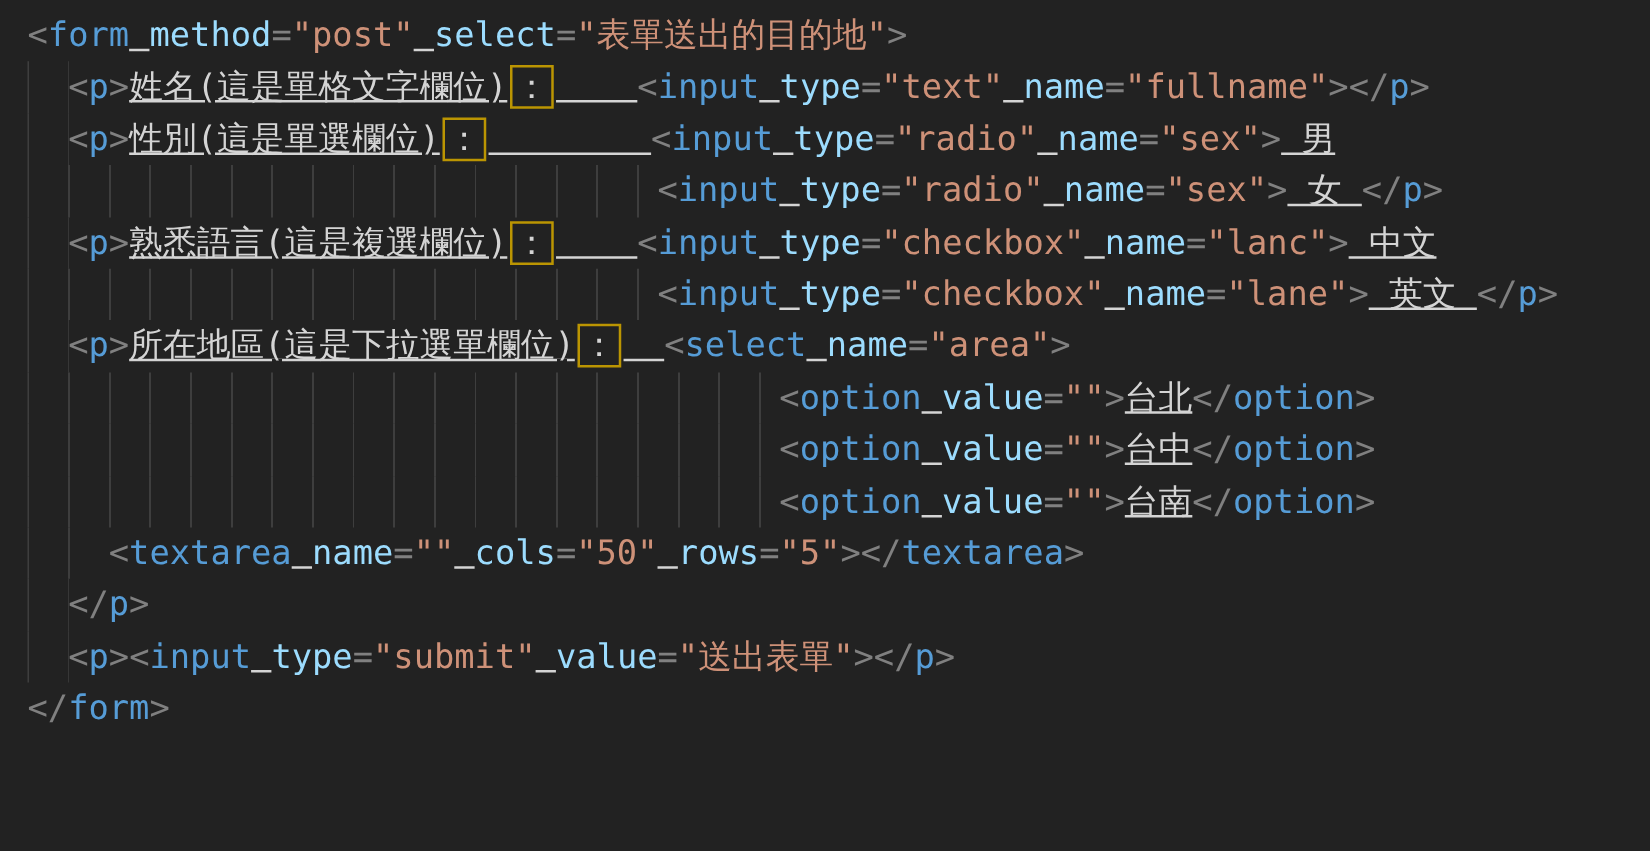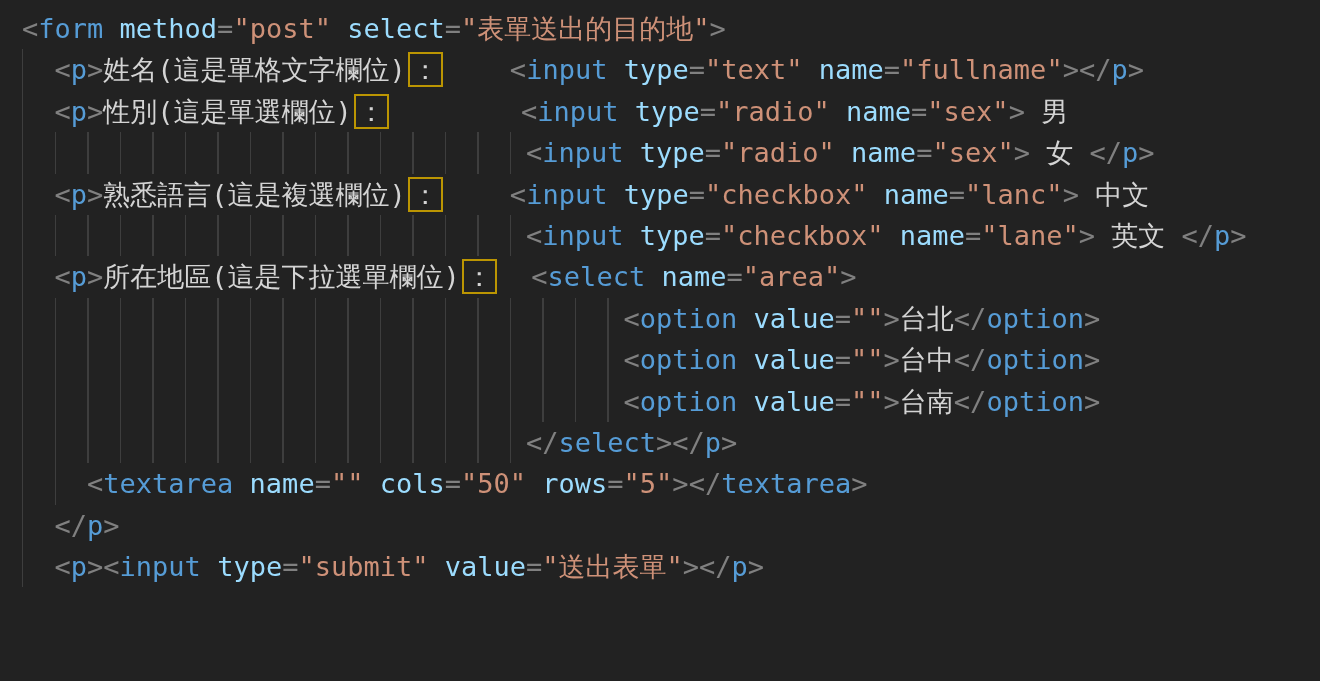--- a/index.html
+++ b/index.html
@@ -30,21 +30,21 @@
     cursor: text;
   }
   .line {
     white-space: pre;
     height: 41.4px;
   }
   .tok-pn { color: var(--punctuation); }
   .tok-tg { color: var(--tag); }
   .tok-at { color: var(--attribute); }
   .tok-st { color: var(--string); }
-  .tok-tx { color: var(--text); }
+  .tok-tx { color: var(--text); text-decoration: underline; }
   .tok-in {
     display: inline-block;
     height: 41.4px;
     background-image: repeating-linear-gradient(
       90deg,
       var(--indent_guide) 0px,
       var(--indent_guide) 1.5px,
       transparent 1.5px,
       transparent 2ch
     );
@@ -63,17 +63,17 @@
     <div class="line"><span class="tok-pn">&lt;</span><span class="tok-tg">form</span><span class="tok-tx"> </span><span class="tok-at">method</span><span class="tok-pn">=</span><span class="tok-st">"post"</span><span class="tok-tx"> </span><span class="tok-at">select</span><span class="tok-pn">=</span><span class="tok-st">"表單送出的目的地"</span><span class="tok-pn">&gt;</span></div>
     <div class="line"><span class="tok-in">  </span><span class="tok-pn">&lt;</span><span class="tok-tg">p</span><span class="tok-pn">&gt;</span><span class="tok-tx">姓名(這是單格文字欄位)</span><span class="tok-cl">：</span><span class="tok-tx">    </span><span class="tok-pn">&lt;</span><span class="tok-tg">input</span><span class="tok-tx"> </span><span class="tok-at">type</span><span class="tok-pn">=</span><span class="tok-st">"text"</span><span class="tok-tx"> </span><span class="tok-at">name</span><span class="tok-pn">=</span><span class="tok-st">"fullname"</span><span class="tok-pn">&gt;</span><span class="tok-pn">&lt;/</span><span class="tok-tg">p</span><span class="tok-pn">&gt;</span></div>
     <div class="line"><span class="tok-in">  </span><span class="tok-pn">&lt;</span><span class="tok-tg">p</span><span class="tok-pn">&gt;</span><span class="tok-tx">性別(這是單選欄位)</span><span class="tok-cl">：</span><span class="tok-tx">        </span><span class="tok-pn">&lt;</span><span class="tok-tg">input</span><span class="tok-tx"> </span><span class="tok-at">type</span><span class="tok-pn">=</span><span class="tok-st">"radio"</span><span class="tok-tx"> </span><span class="tok-at">name</span><span class="tok-pn">=</span><span class="tok-st">"sex"</span><span class="tok-pn">&gt;</span><span class="tok-tx"> 男</span></div>
     <div class="line"><span class="tok-in">                               </span><span class="tok-pn">&lt;</span><span class="tok-tg">input</span><span class="tok-tx"> </span><span class="tok-at">type</span><span class="tok-pn">=</span><span class="tok-st">"radio"</span><span class="tok-tx"> </span><span class="tok-at">name</span><span class="tok-pn">=</span><span class="tok-st">"sex"</span><span class="tok-pn">&gt;</span><span class="tok-tx"> 女 </span><span class="tok-pn">&lt;/</span><span class="tok-tg">p</span><span class="tok-pn">&gt;</span></div>
     <div class="line"><span class="tok-in">  </span><span class="tok-pn">&lt;</span><span class="tok-tg">p</span><span class="tok-pn">&gt;</span><span class="tok-tx">熟悉語言(這是複選欄位)</span><span class="tok-cl">：</span><span class="tok-tx">    </span><span class="tok-pn">&lt;</span><span class="tok-tg">input</span><span class="tok-tx"> </span><span class="tok-at">type</span><span class="tok-pn">=</span><span class="tok-st">"checkbox"</span><span class="tok-tx"> </span><span class="tok-at">name</span><span class="tok-pn">=</span><span class="tok-st">"lanc"</span><span class="tok-pn">&gt;</span><span class="tok-tx"> 中文</span></div>
     <div class="line"><span class="tok-in">                               </span><span class="tok-pn">&lt;</span><span class="tok-tg">input</span><span class="tok-tx"> </span><span class="tok-at">type</span><span class="tok-pn">=</span><span class="tok-st">"checkbox"</span><span class="tok-tx"> </span><span class="tok-at">name</span><span class="tok-pn">=</span><span class="tok-st">"lane"</span><span class="tok-pn">&gt;</span><span class="tok-tx"> 英文 </span><span class="tok-pn">&lt;/</span><span class="tok-tg">p</span><span class="tok-pn">&gt;</span></div>
     <div class="line"><span class="tok-in">  </span><span class="tok-pn">&lt;</span><span class="tok-tg">p</span><span class="tok-pn">&gt;</span><span class="tok-tx">所在地區(這是下拉選單欄位)</span><span class="tok-cl">：</span><span class="tok-tx">  </span><span class="tok-pn">&lt;</span><span class="tok-tg">select</span><span class="tok-tx"> </span><span class="tok-at">name</span><span class="tok-pn">=</span><span class="tok-st">"area"</span><span class="tok-pn">&gt;</span></div>
     <div class="line"><span class="tok-in">                                     </span><span class="tok-pn">&lt;</span><span class="tok-tg">option</span><span class="tok-tx"> </span><span class="tok-at">value</span><span class="tok-pn">=</span><span class="tok-st">""</span><span class="tok-pn">&gt;</span><span class="tok-tx">台北</span><span class="tok-pn">&lt;/</span><span class="tok-tg">option</span><span class="tok-pn">&gt;</span></div>
     <div class="line"><span class="tok-in">                                     </span><span class="tok-pn">&lt;</span><span class="tok-tg">option</span><span class="tok-tx"> </span><span class="tok-at">value</span><span class="tok-pn">=</span><span class="tok-st">""</span><span class="tok-pn">&gt;</span><span class="tok-tx">台中</span><span class="tok-pn">&lt;/</span><span class="tok-tg">option</span><span class="tok-pn">&gt;</span></div>
     <div class="line"><span class="tok-in">                                     </span><span class="tok-pn">&lt;</span><span class="tok-tg">option</span><span class="tok-tx"> </span><span class="tok-at">value</span><span class="tok-pn">=</span><span class="tok-st">""</span><span class="tok-pn">&gt;</span><span class="tok-tx">台南</span><span class="tok-pn">&lt;/</span><span class="tok-tg">option</span><span class="tok-pn">&gt;</span></div>
-    <div class="line"><span class="tok-in">                               </span><span class="tok-pn">&lt;/</span><span class="tok-tg">select</span><span class="tok-pn">&gt;</span><span class="tok-pn">&lt;/</span><span class="tok-tg">p</span><span class="tok-pn">&gt;</span></div>
     <div class="line"><span class="tok-in">    </span><span class="tok-pn">&lt;</span><span class="tok-tg">textarea</span><span class="tok-tx"> </span><span class="tok-at">name</span><span class="tok-pn">=</span><span class="tok-st">""</span><span class="tok-tx"> </span><span class="tok-at">cols</span><span class="tok-pn">=</span><span class="tok-st">"50"</span><span class="tok-tx"> </span><span class="tok-at">rows</span><span class="tok-pn">=</span><span class="tok-st">"5"</span><span class="tok-pn">&gt;</span><span class="tok-pn">&lt;/</span><span class="tok-tg">textarea</span><span class="tok-pn">&gt;</span></div>
     <div class="line"><span class="tok-in">  </span><span class="tok-pn">&lt;/</span><span class="tok-tg">p</span><span class="tok-pn">&gt;</span></div>
     <div class="line"><span class="tok-in">  </span><span class="tok-pn">&lt;</span><span class="tok-tg">p</span><span class="tok-pn">&gt;</span><span class="tok-pn">&lt;</span><span class="tok-tg">input</span><span class="tok-tx"> </span><span class="tok-at">type</span><span class="tok-pn">=</span><span class="tok-st">"submit"</span><span class="tok-tx"> </span><span class="tok-at">value</span><span class="tok-pn">=</span><span class="tok-st">"送出表單"</span><span class="tok-pn">&gt;</span><span class="tok-pn">&lt;/</span><span class="tok-tg">p</span><span class="tok-pn">&gt;</span></div>
+    <div class="line"><span class="tok-pn">&lt;/</span><span class="tok-tg">form</span><span class="tok-pn">&gt;</span></div>
   </div>
 
 </body></html>

